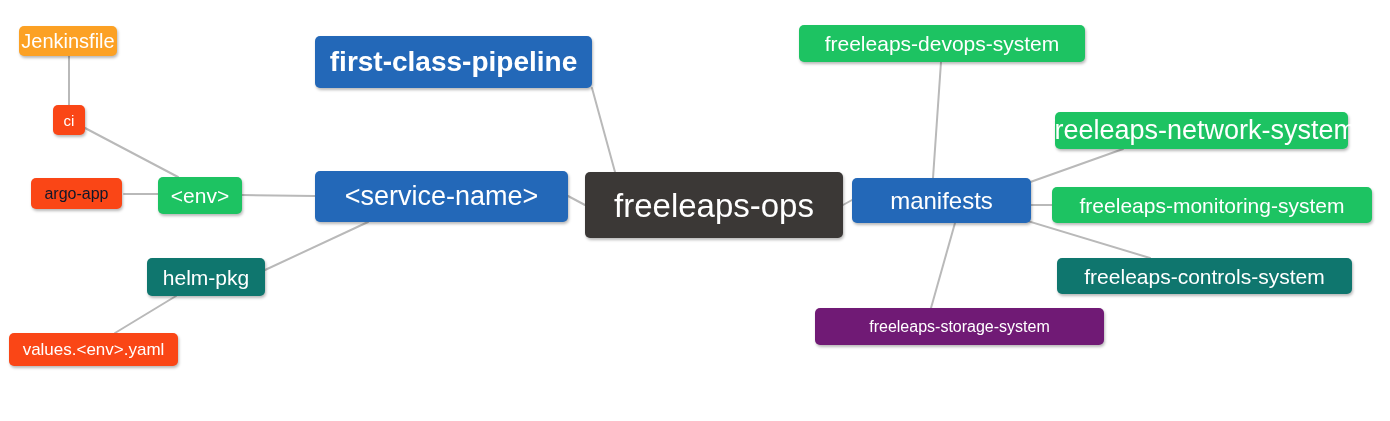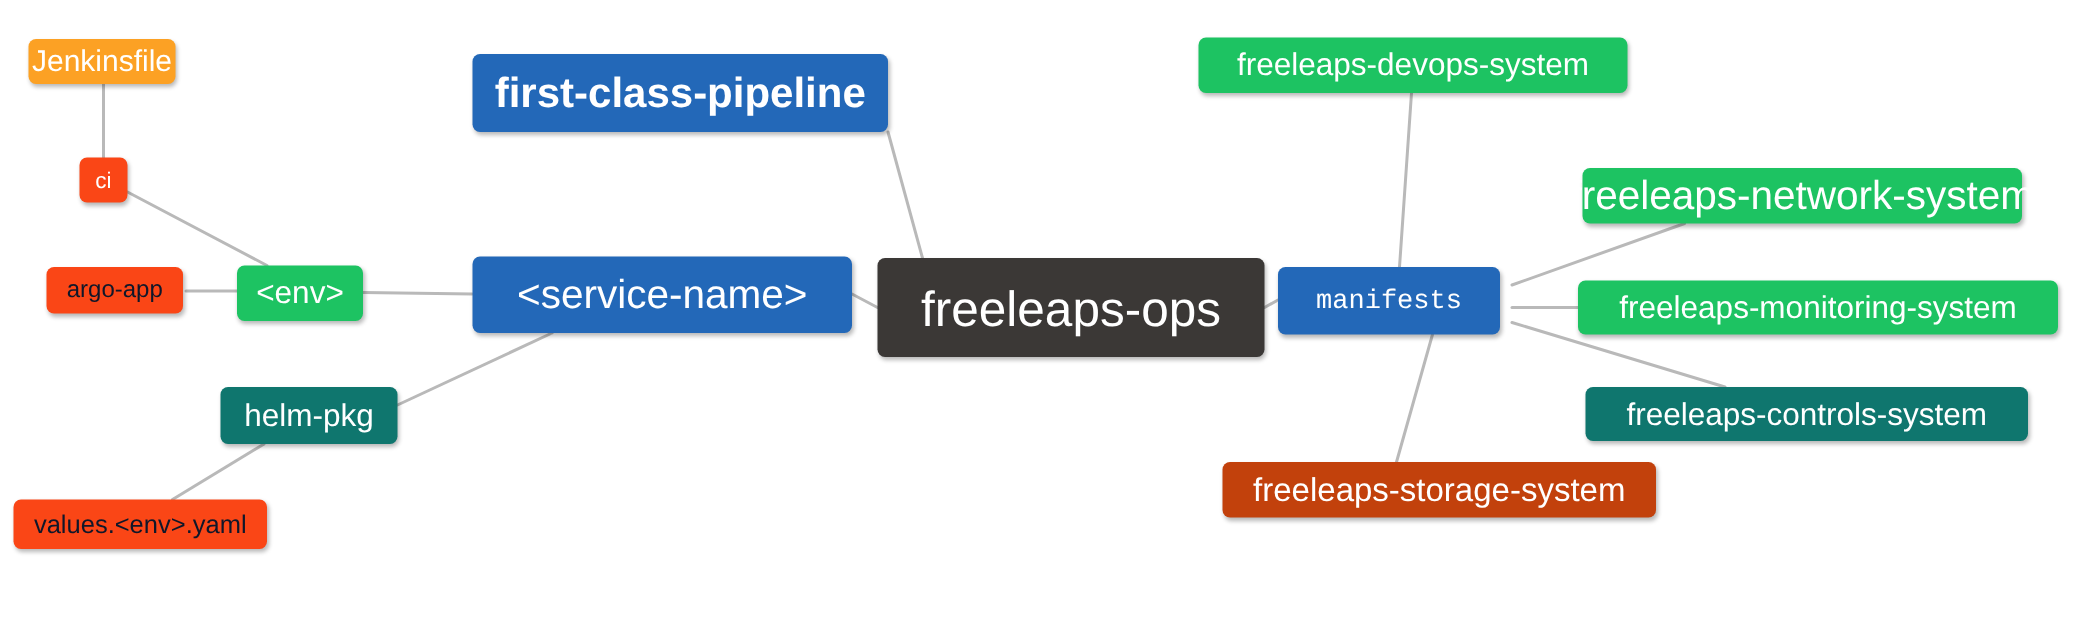--- a/index.html
+++ b/index.html
@@ -64,50 +64,50 @@
   <div id="node-layer">
       <div class="node" style="left: 585px; top: 172px; width: 258px; height: 66px; background: rgb(59, 56, 54); font-size: 33px; color: rgb(255, 255, 255);">
         <span class="node-label">freeleaps-ops</span>
       </div>
       <div class="node" style="left: 315px; top: 171px; width: 253px; height: 51px; background: rgb(35, 104, 184); font-size: 27px; color: rgb(255, 255, 255);">
         <span class="node-label">&lt;service-name&gt;</span>
       </div>
       <div class="node" style="left: 315px; top: 36px; width: 277px; height: 52px; background: rgb(35, 104, 184); font-size: 28px; color: rgb(255, 255, 255); font-weight: bold;">
         <span class="node-label">first-class-pipeline</span>
       </div>
-      <div class="node" style="left: 852px; top: 178px; width: 148px; height: 45px; background: rgb(35, 104, 184); font-size: 18px; color: rgb(255, 255, 255); font-family: Liberation Mono, monospace;">
+      <div class="node" style="left: 852px; top: 178px; width: 179px; height: 45px; background: rgb(35, 104, 184); font-size: 24px; color: rgb(255, 255, 255);">
         <span class="node-label">manifests</span>
       </div>
       <div class="node" style="left: 158px; top: 177px; width: 84px; height: 37px; background: rgb(29, 195, 98); font-size: 21px; color: rgb(255, 255, 255);">
         <span class="node-label">&lt;env&gt;</span>
       </div>
       <div class="node" style="left: 147px; top: 258px; width: 118px; height: 38px; background: #0f766e; font-size: 21px; color: rgb(255, 255, 255);">
         <span class="node-label">helm-pkg</span>
       </div>
       <div class="node" style="left: 53px; top: 105px; width: 32px; height: 30px; background: rgb(250, 70, 22); font-size: 15px; color: rgb(255, 255, 255);">
         <span class="node-label">ci</span>
       </div>
       <div class="node" style="left: 31px; top: 178px; width: 91px; height: 31px; background: rgb(250, 70, 22); font-size: 16px; color: #0f172a;">
         <span class="node-label">argo-app</span>
       </div>
-      <div class="node" style="left: 9px; top: 333px; width: 169px; height: 33px; background: rgb(250, 70, 22); font-size: 17px; color: #0f172a;">
+      <div class="node" style="left: 9px; top: 333px; width: 169px; height: 33px; background: rgb(250, 70, 22); font-size: 17px; color: #ffffff;">
         <span class="node-label">values.&lt;env&gt;.yaml</span>
       </div>
       <div class="node" style="left: 19px; top: 26px; width: 98px; height: 30px; background: rgb(252, 161, 36); font-size: 20px; color: rgb(255, 255, 255);">
         <span class="node-label">Jenkinsfile</span>
       </div>
       <div class="node" style="left: 799px; top: 25px; width: 286px; height: 37px; background: rgb(29, 195, 98); font-size: 21px; color: rgb(255, 255, 255);">
         <span class="node-label">freeleaps-devops-system</span>
       </div>
       <div class="node" style="left: 1055px; top: 112px; width: 293px; height: 37px; background: rgb(29, 195, 98); font-size: 27px; color: rgb(255, 255, 255);">
         <span class="node-label">freeleaps-network-system</span>
       </div>
       <div class="node" style="left: 1052px; top: 187px; width: 320px; height: 36px; background: rgb(29, 195, 98); font-size: 21px; color: rgb(255, 255, 255);">
         <span class="node-label">freeleaps-monitoring-system</span>
       </div>
       <div class="node" style="left: 1057px; top: 258px; width: 295px; height: 36px; background: #0f766e; font-size: 21px; color: rgb(255, 255, 255);">
         <span class="node-label">freeleaps-controls-system</span>
       </div>
-      <div class="node" style="left: 815px; top: 308px; width: 289px; height: 37px; background: #c2410c; font-size: 22px; color: rgb(255, 255, 255);">
+      <div class="node" style="left: 815px; top: 308px; width: 289px; height: 37px; background: #701a75; font-size: 16px; color: rgb(255, 255, 255);">
         <span class="node-label">freeleaps-storage-system</span>
       </div>
     </div>
 </div>
 
 </body></html>

